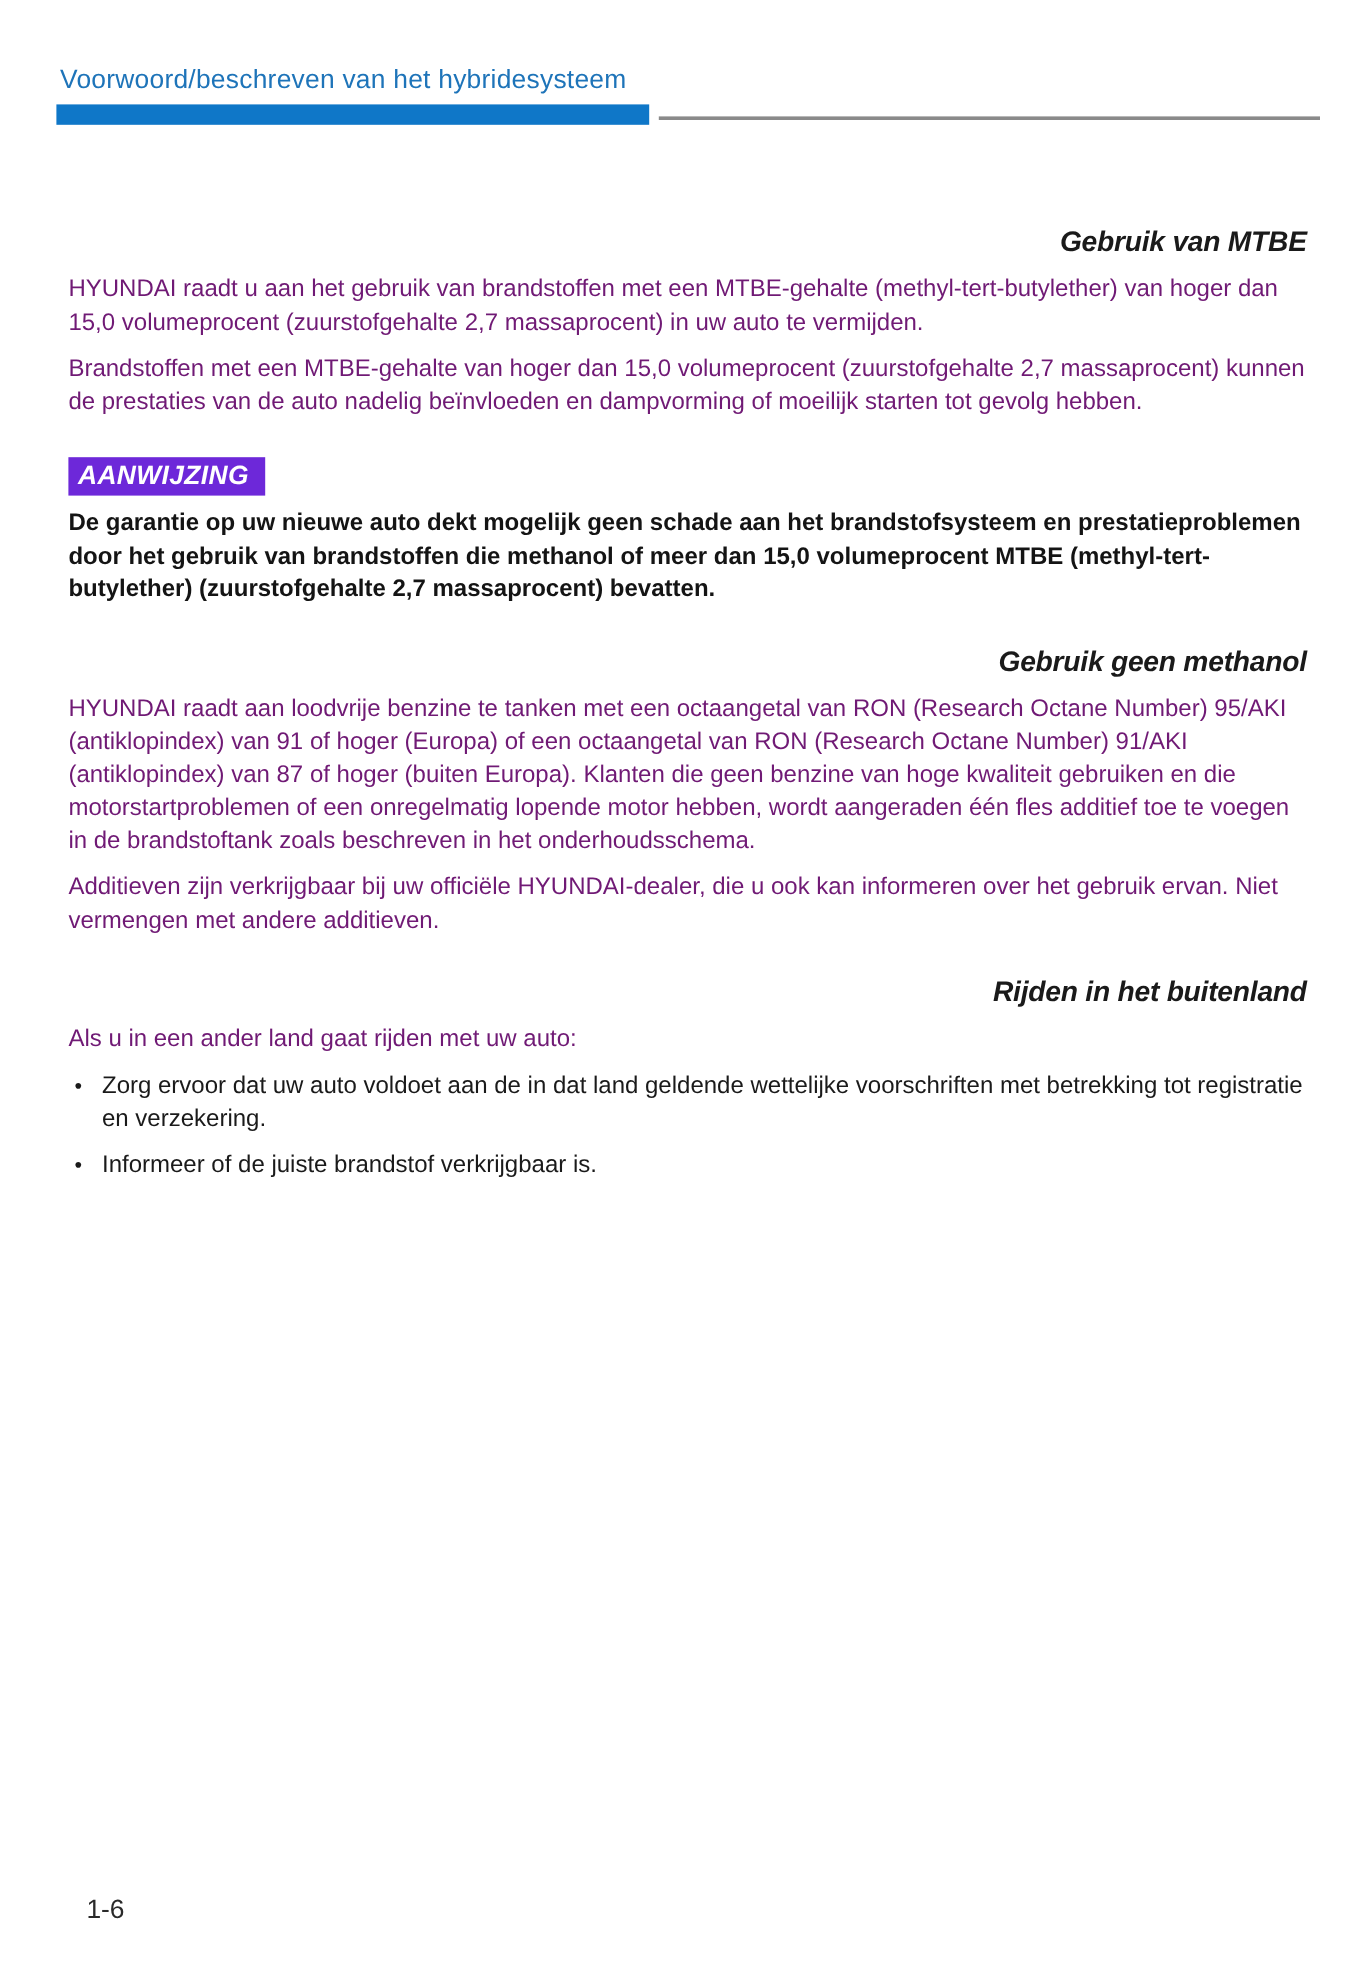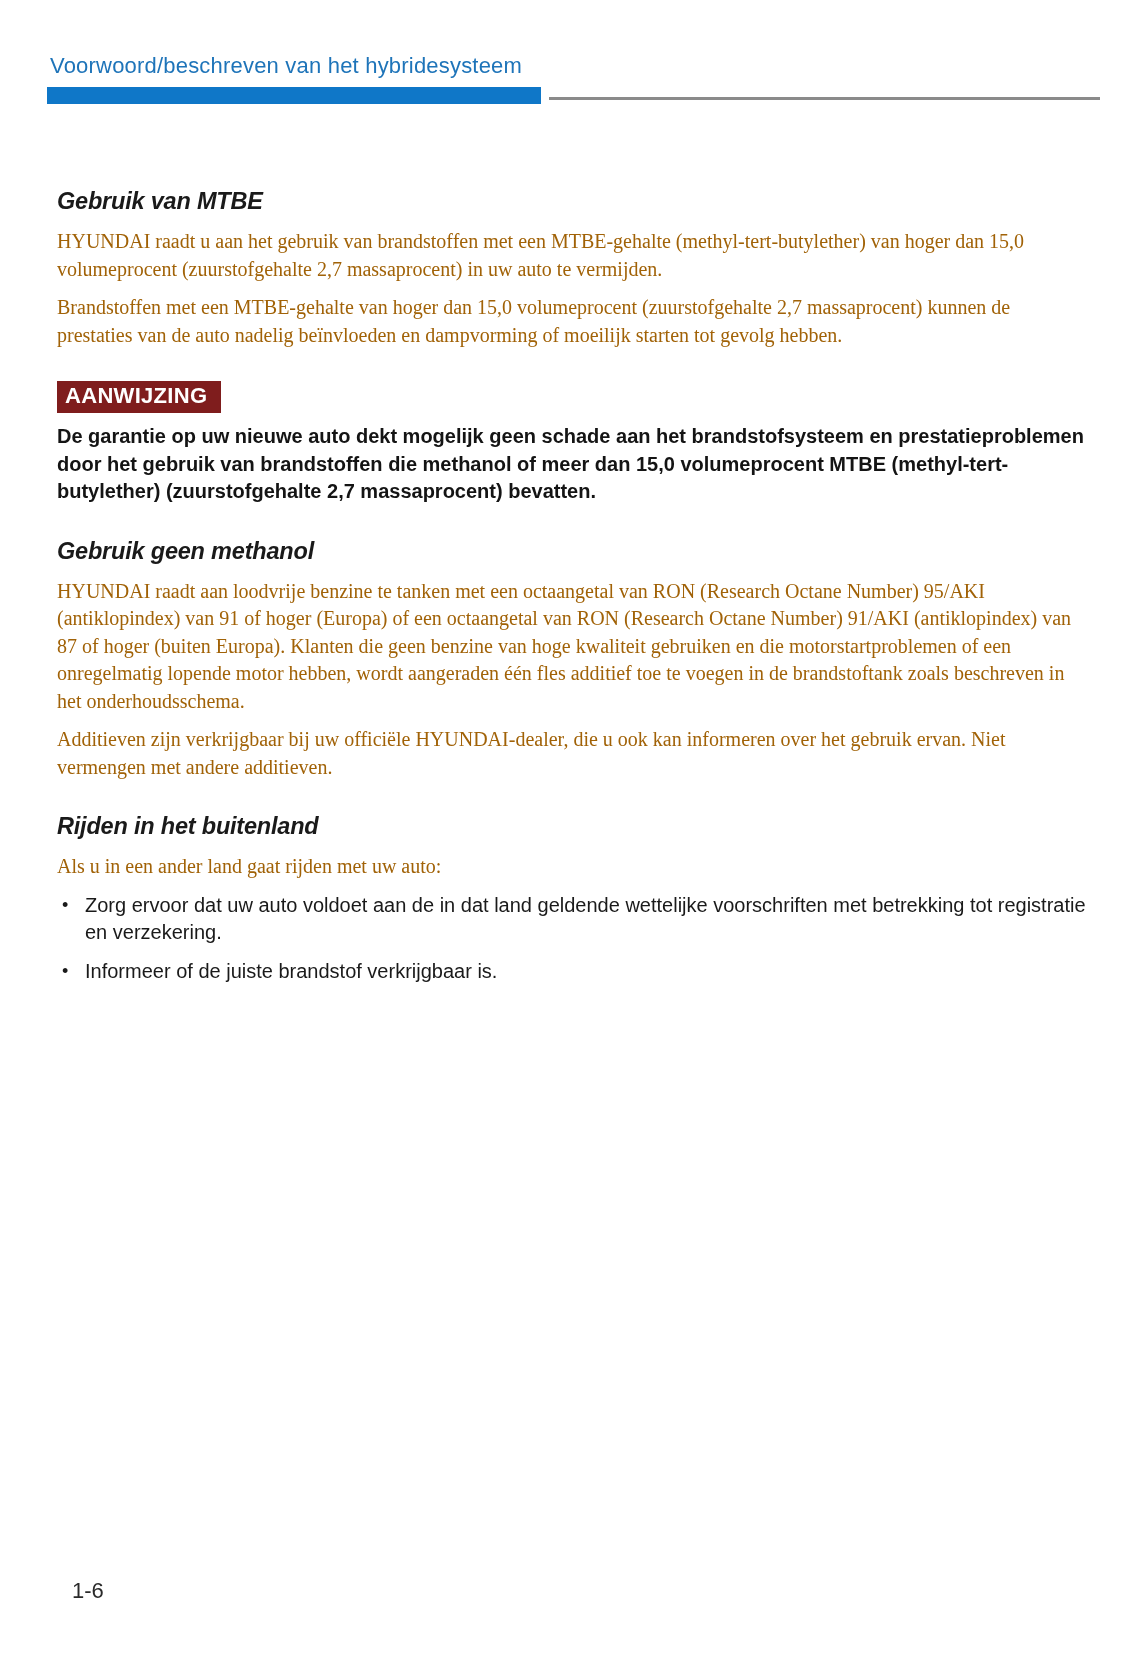--- a/index.html
+++ b/index.html
@@ -32,34 +32,35 @@
   }
 
   
   .content {
     position:absolute; left:57px; top:188px; width:1032px;
   }
   .section-heading {
     font-size:23.5px; font-weight:bold; font-style:italic;
     color:#1a1a1a; letter-spacing:-0.2px;
     margin:32px 0 13px 0;
+    text-align:right;
   }
   .section:first-child .section-heading { margin-top:0; }
   .para {
     font-size:20px; line-height:27.5px;
-    color:#a16207; margin:0 0 11px 0;font-family:Liberation Serif, serif;
+    color:#701a75; margin:0 0 11px 0;
   }
   .para:last-child { margin-bottom:0; }
 
   
   .note { margin-top:32px; }
   .note-label {
     display:inline-block;
-    background:#7f1d1d; color:#ffffff;
-    font-size:22px; font-weight:bold; 
+    background:#6d28d9; color:#ffffff;
+    font-size:22px; font-weight:bold; font-style:italic;
     padding:2px 14px 4px 8px;
     margin-bottom:10px;
     letter-spacing:0.3px;
   }
   .note-body {
     font-size:20px; line-height:27.5px;
     font-weight:bold; color:#141414;
   }
 
   

